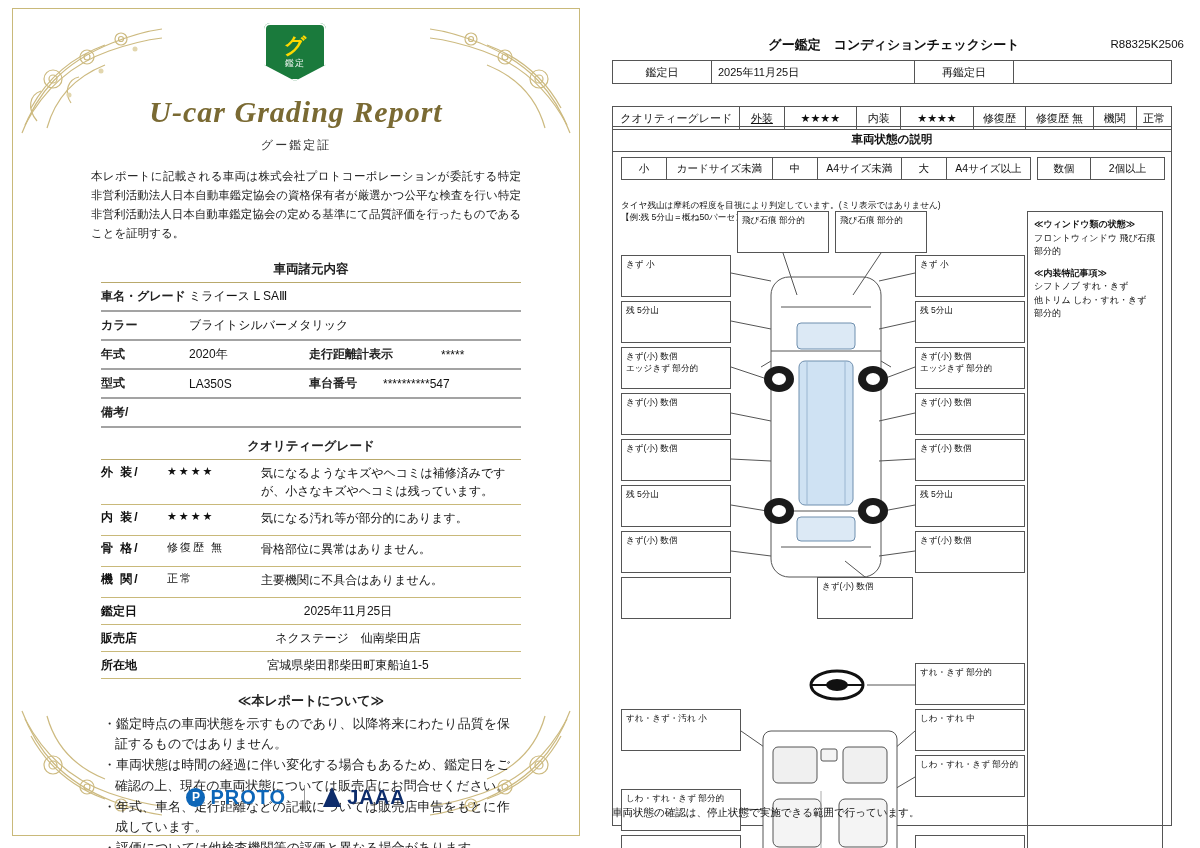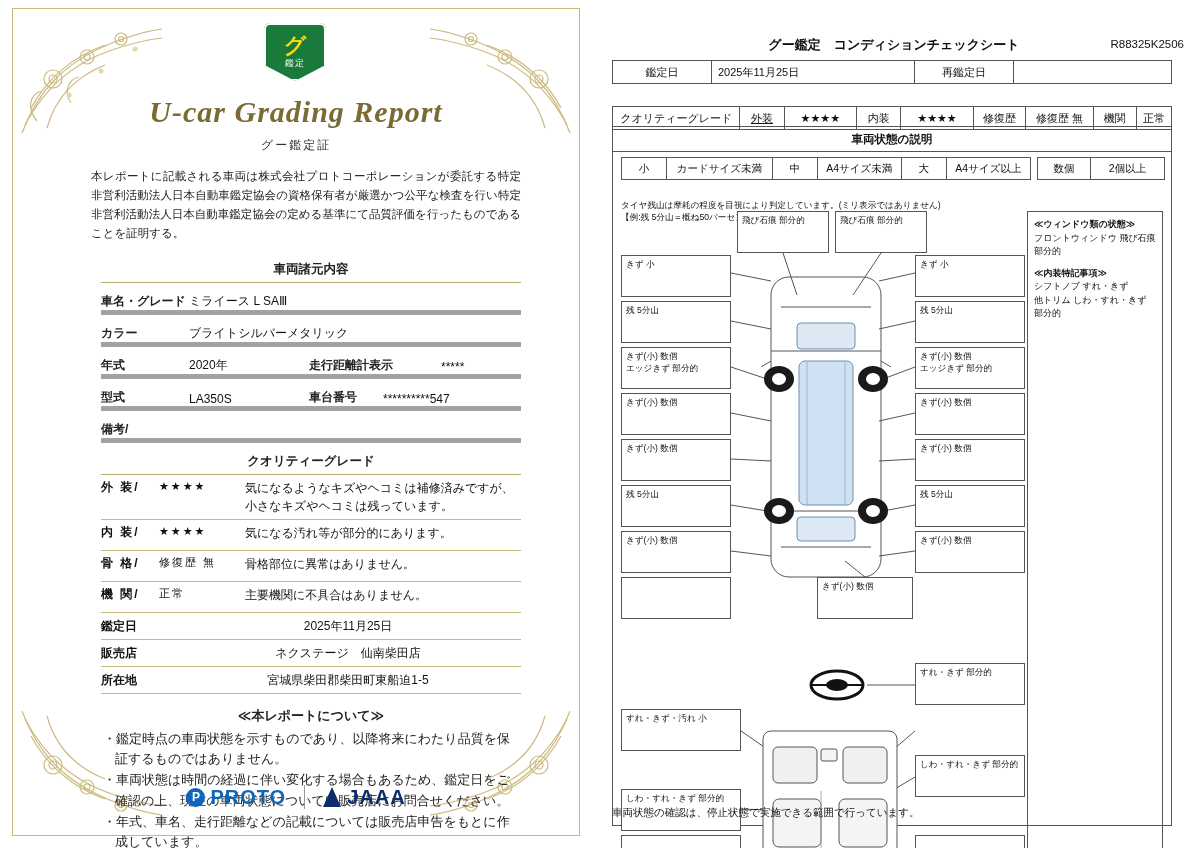--- a/index.html
+++ b/index.html
@@ -57,29 +57,29 @@
     font-size:11.5px;line-height:1.65;color:#222;text-align:justify;
   }
 
   .sec-head{
     text-align:center;font-size:12.5px;font-weight:bold;color:#222;
     margin-top:6px;
   }
   .rule{border-bottom:1px solid #b9a96c;margin-top:4px;}
 
   .spec{position:absolute;left:88px;right:58px;top:246px;}
-  .row{display:flex;align-items:flex-end;border-bottom:5px solid #a3a3a3;height:27px;font-size:12px;}
+  .row{display:flex;align-items:center;border-bottom:2px solid #a3a3a3;height:27px;font-size:12px;}
   .row .lbl{width:88px;font-weight:bold;color:#222;}
   .row .val{flex:1;color:#111;}
   .row .lbl2{width:74px;font-weight:bold;color:#222;}
   .row .val2{width:120px;}
 
   .qg-head{text-align:center;font-size:12.5px;font-weight:bold;margin-top:10px;color:#222;}
 
-  .qrow{display:flex;border-bottom:1px solid #c9b97a;font-size:12px;padding:4px 0;min-height:22px;align-items:flex-start;}
+  .qrow{display:flex;border-bottom:1px solid #c9b97a;font-size:12px;padding:4px 0;min-height:22px;align-items:flex-start;gap:8px;}
   .qrow .k1{width:58px;font-weight:bold;letter-spacing:2px;}
   .qrow .k2{width:86px;}
   .qrow .k2 .stars{color:#111;letter-spacing:2px;font-size:11px;}
   .qrow .k3{flex:1;line-height:1.5;}
 
   .drow{display:flex;border-bottom:1px solid #c9b97a;font-size:12px;height:26px;align-items:center;}
   .drow .dk{width:74px;font-weight:bold;}
   .drow .dv{flex:1;text-align:center;}
 
   .notes{margin-top:12px;font-size:13px;line-height:1.55;color:#222;}
@@ -487,20 +487,21 @@
         <div class="cellbox" style="left:294px;top:136px;width:110px;height:42px;white-space:pre-line;">きず(小) 数個
 エッジきず 部分的</div>
         <div class="cellbox" style="left:294px;top:182px;width:110px;height:42px;">きず(小) 数個</div>
         <div class="cellbox" style="left:294px;top:228px;width:110px;height:42px;">きず(小) 数個</div>
         <div class="cellbox" style="left:294px;top:274px;width:110px;height:42px;">残 5分山</div>
         <div class="cellbox" style="left:294px;top:320px;width:110px;height:42px;">きず(小) 数個</div>
         <div class="cellbox" style="left:196px;top:366px;width:96px;height:42px;">きず(小) 数個</div>
 
         <div class="cellbox" style="left:294px;top:452px;width:110px;height:42px;">すれ・きず 部分的</div>
         <div class="cellbox" style="left:0px;top:498px;width:120px;height:42px;">すれ・きず・汚れ 小</div>
+        <div class="cellbox" style="left:294px;top:498px;width:110px;height:42px;">しわ・すれ 中</div>
         <div class="cellbox" style="left:294px;top:544px;width:110px;height:42px;">しわ・すれ・きず 部分的</div>
         <div class="cellbox" style="left:0px;top:578px;width:120px;height:42px;">しわ・すれ・きず 部分的</div>
         <div class="cellbox" style="left:0px;top:624px;width:120px;height:42px;"></div>
         <div class="cellbox" style="left:294px;top:624px;width:110px;height:42px;"></div>
       </div>
     </div>
 
     <div class="footnote">車両状態の確認は、停止状態で実施できる範囲で行っています。</div>
   </section>
 

